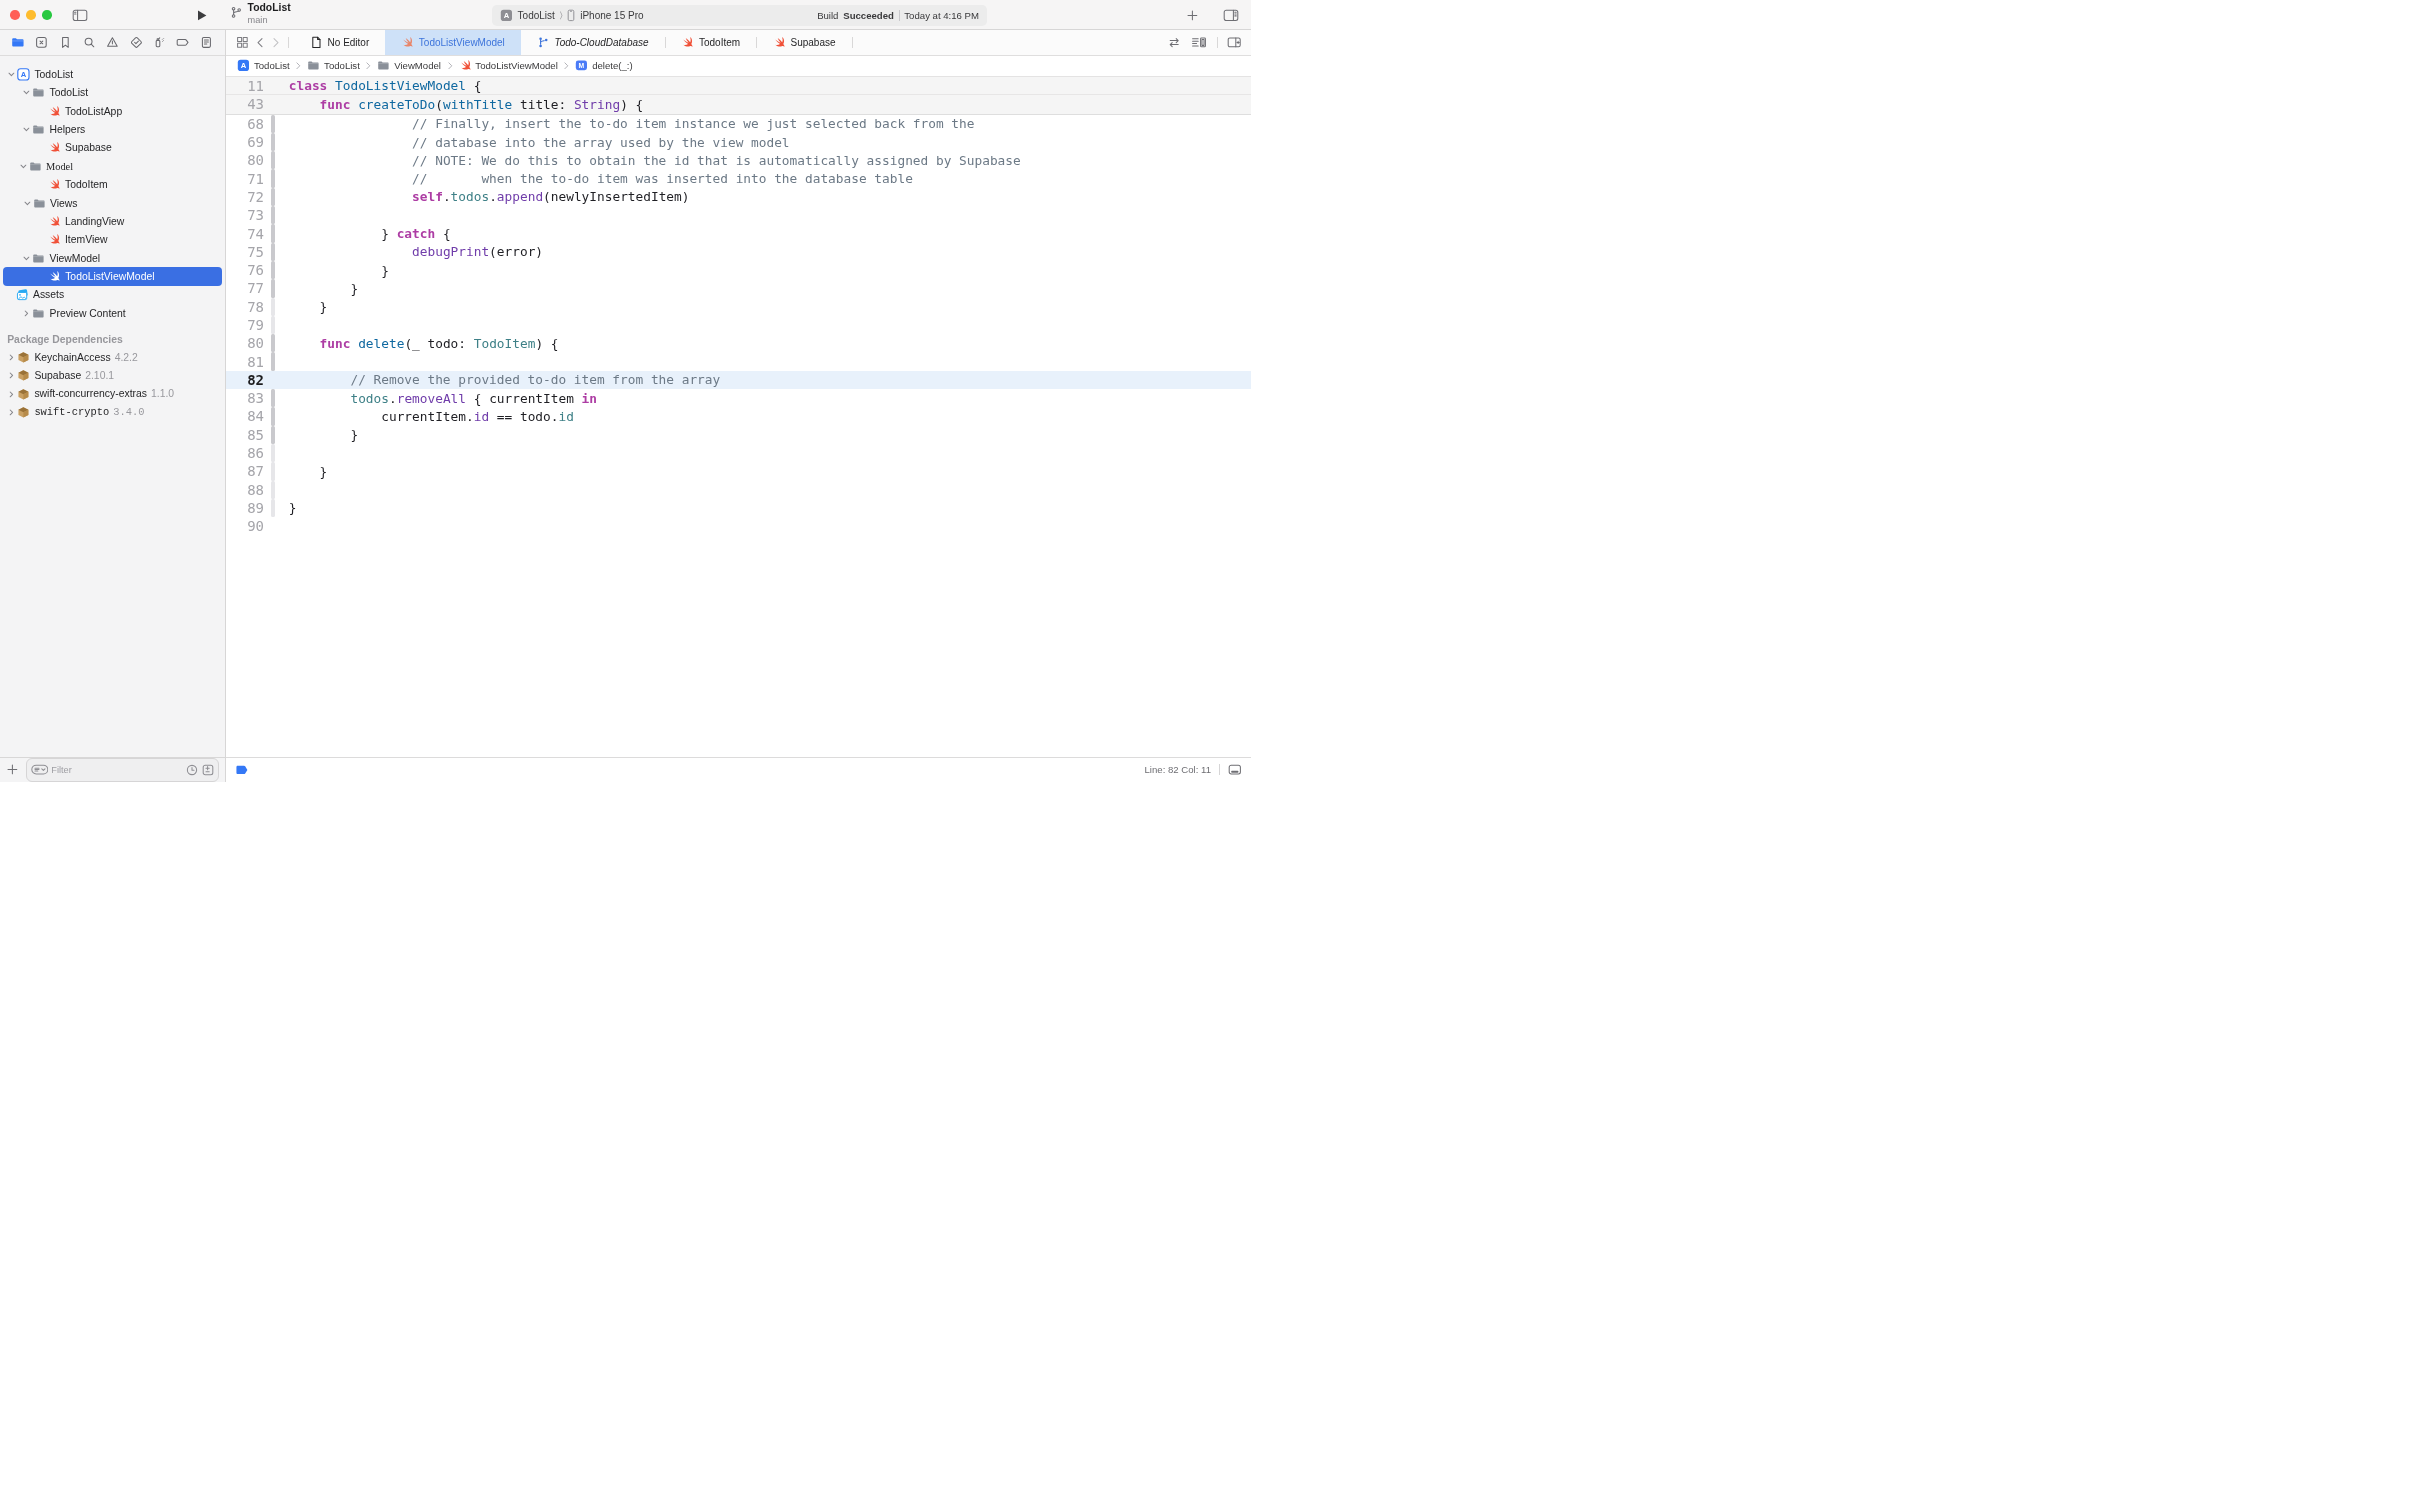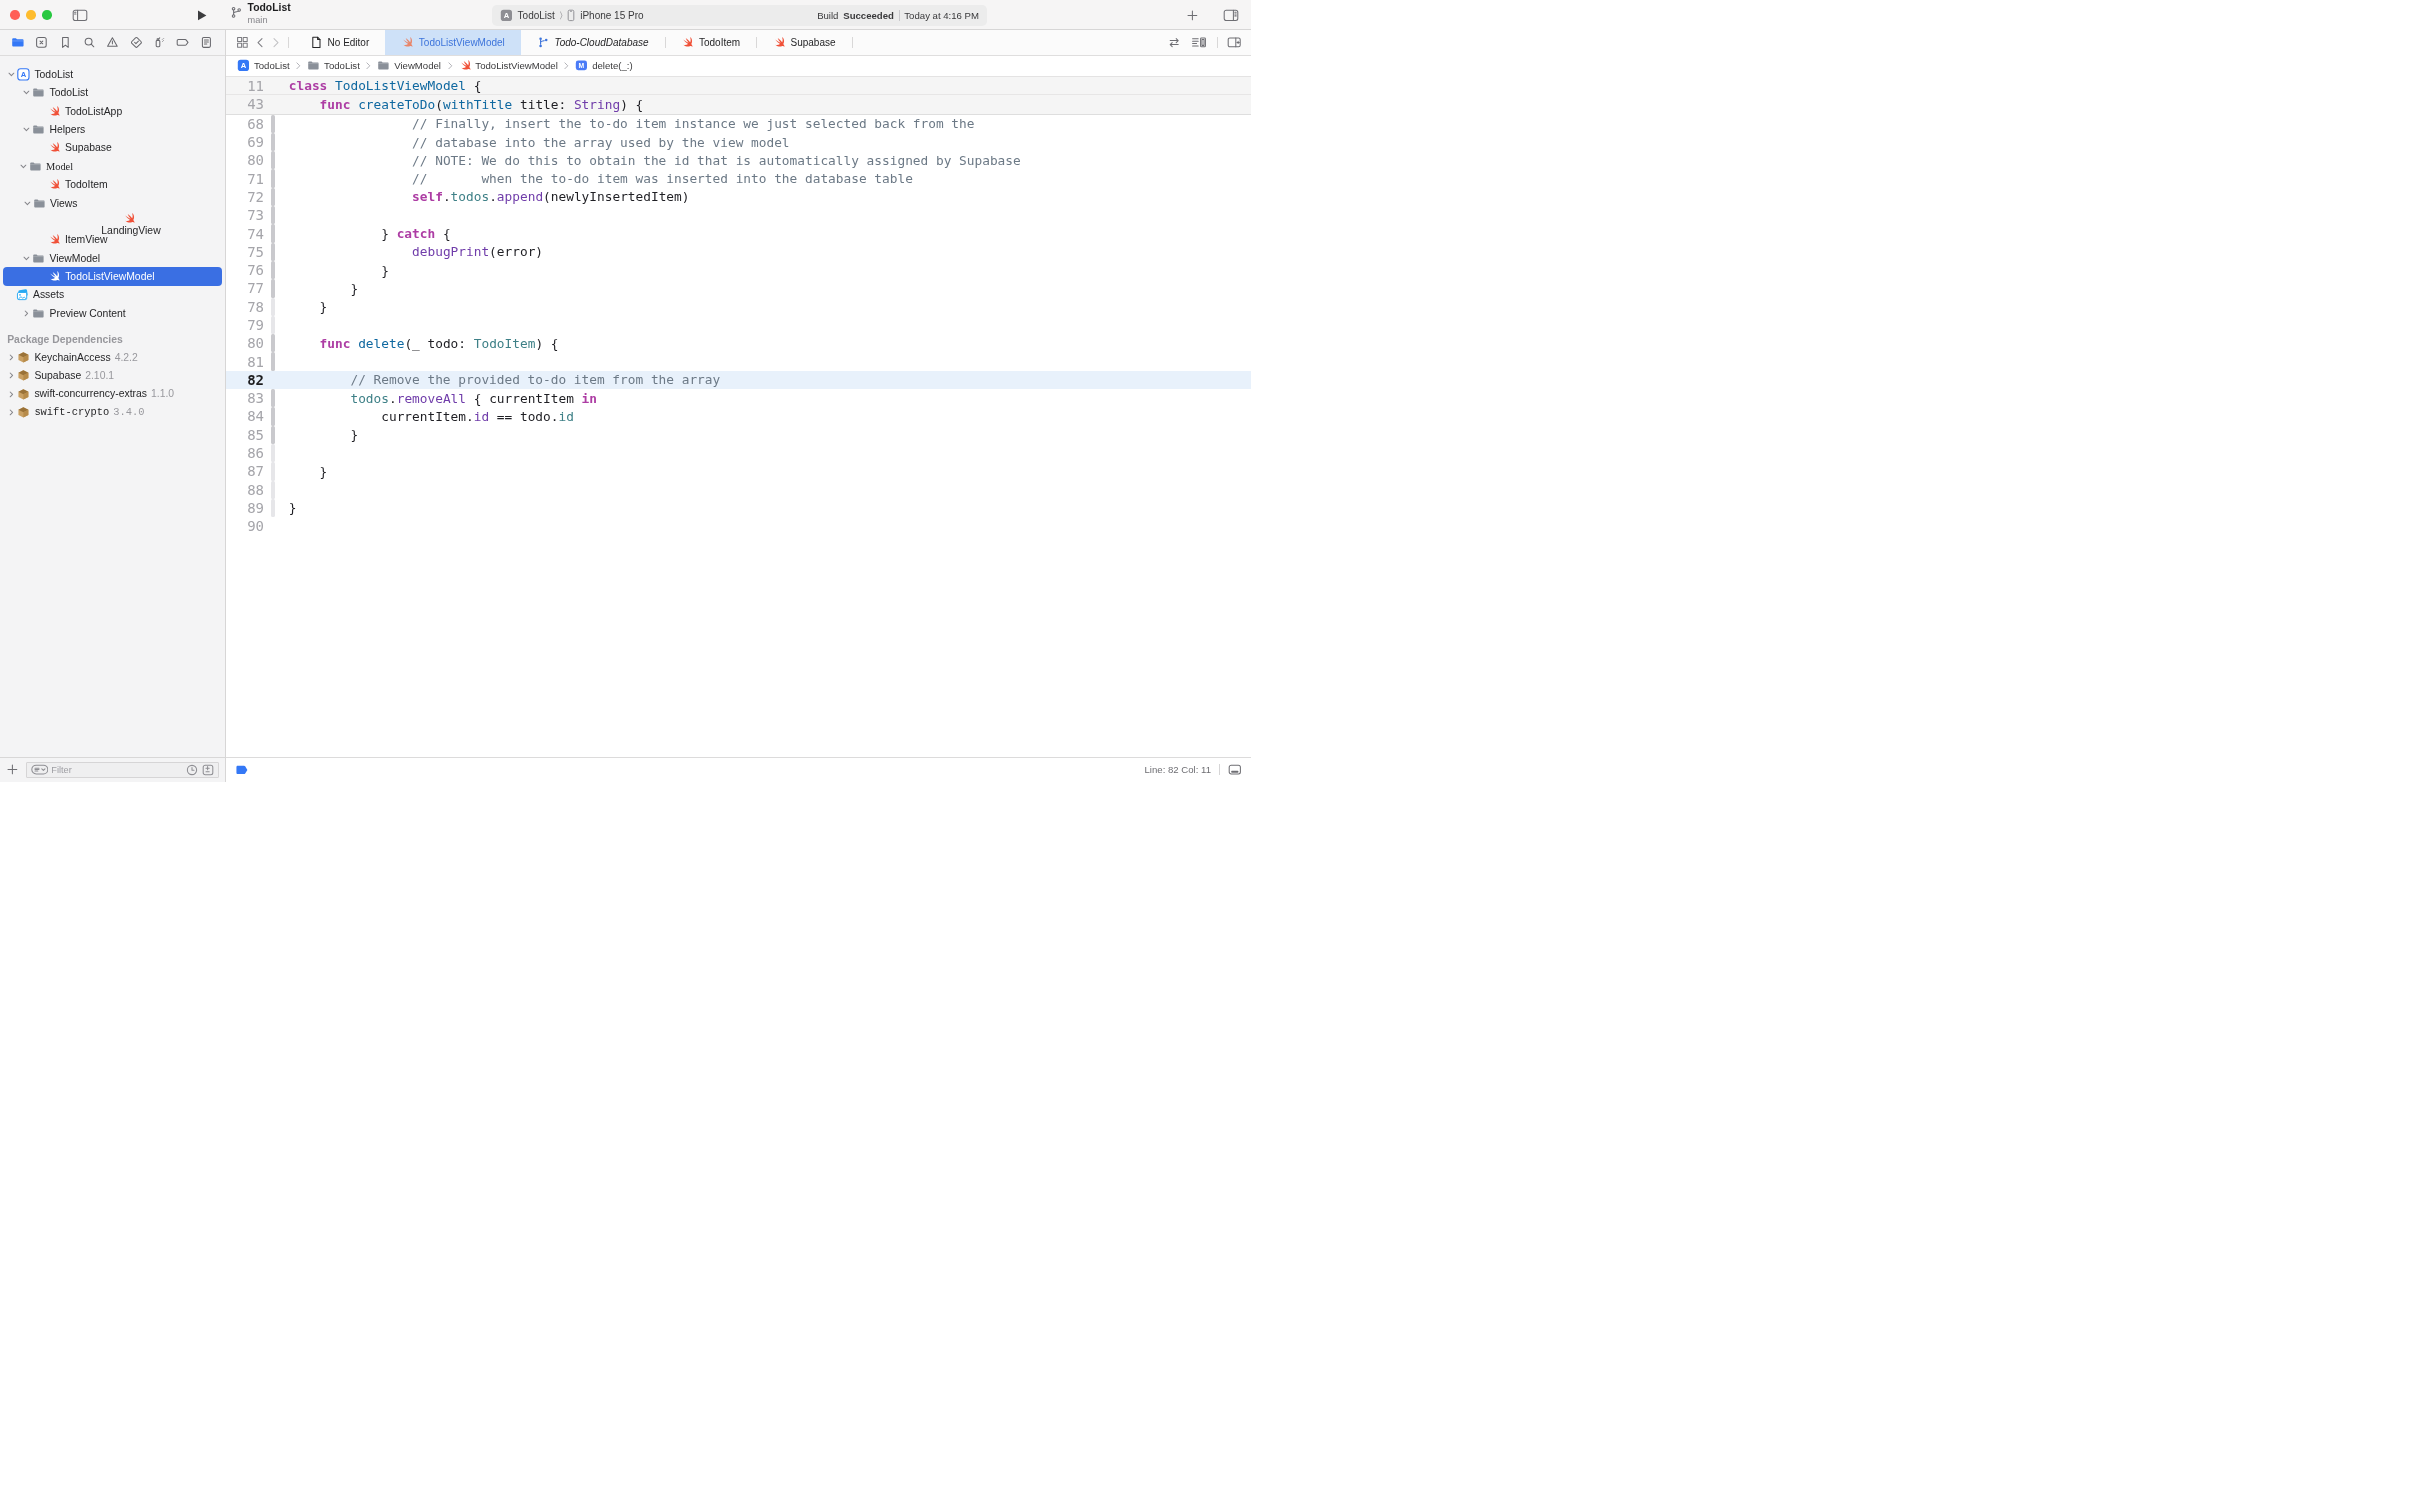--- a/index.html
+++ b/index.html
@@ -28,21 +28,21 @@
   .nav-icons { height:25.5px; border-bottom:0.8px solid #dddcdc; display:flex; align-items:center; padding:0 6.4px; gap:0; }
   .nav-icons .nicon { width:24px; height:19px; display:flex; align-items:center; justify-content:center; color:#68686d; }
   .tree-wrap { flex:1; overflow:hidden; padding-top:9.6px; }
   .tree-row { height:18.4px; display:flex; align-items:center; font-size:10.4px; color:#262628; }
   .tree-row .chev { width:10.4px; display:flex; justify-content:center; color:#86868b; flex:0 0 auto; }
   .tree-row .ticon { width:13.6px; height:12.8px; display:flex; align-items:center; justify-content:center; margin-right:4px; flex:0 0 auto; }
   .tree-row.sel { background:#3a6fe3; border-radius:4px; margin:0 3.2px; color:#fff; }
   .pkg-header { font-size:10.4px; font-weight:700; color:#97979c; padding-left:7.2px; margin:11.2px 0 3.2px 0; }
   .pkg-version { color:#98989d; margin-left:4px; }
   .sidebar-footer { height:25.5px; border-top:0.8px solid #d8d7d7; display:flex; align-items:center; padding:0 6.4px; gap:6.4px; flex:0 0 auto; }
-  .filter-field { flex:1; height:16px; background:#efeff0; border:0.8px solid #d6d5d6; border-radius:1px; display:flex; align-items:center; padding:0 4px; gap:3.2px; color:#8e8e93; }
+  .filter-field { flex:1; height:24px; background:#efeff0; border:0.8px solid #d6d5d6; border-radius:6px; display:flex; align-items:center; padding:0 4px; gap:3.2px; color:#8e8e93; }
   .filter-field input { flex:1; border:none; outline:none; background:transparent; font-size:9.2px; color:#3a3a3c; font-family:"Liberation Sans",sans-serif; min-width:0; }
   .filter-field input::placeholder { color:#9e9ea3; }
 
   
   .editor-col { flex:1; display:flex; flex-direction:column; min-width:0; background:#fff; }
   .tabbar { height:25.5px; border-bottom:0.8px solid #dfdede; display:flex; align-items:stretch; background:#fbfbfb; }
   .tab-controls { display:flex; align-items:center; padding:0 4.8px 0 9.6px; gap:8px; color:#7c7c81; }
   .tab { display:flex; align-items:center; gap:4.8px; padding:0 16px; font-size:10px; color:#262628; }
   .tab.active { background:#cee1f8; color:#3d74db; }
   .tab.italic .tab-label { font-style:italic; }
@@ -301,21 +301,21 @@
                 </svg>
               </span>
               <span class="ticon">
                 <svg width="12.8" height="12.8" viewBox="0 0 16 16" fill="none" xmlns="http://www.w3.org/2000/svg">
                   <path fill="#8a9099" d="M1.5 4.2c0-.7.5-1.2 1.2-1.2h3l1.3 1.4h6.3c.7 0 1.2.5 1.2 1.2v6.2c0 .7-.5 1.2-1.2 1.2H2.7c-.7 0-1.2-.5-1.2-1.2z"></path>
                   <path fill="#ffffff55" d="M1.5 5.6h13v.7h-13z"></path>
                 </svg>
               </span>
               <span>Views</span>
             </div>
-            <div class="tree-row" style="padding-left: 37px; flex-direction: column;">
+            <div class="tree-row" style="padding-left: 37px;">
               <span class="chev"></span>
               <span class="ticon">
                 <svg width="12.8" height="12.8" viewBox="0 0 16 16" fill="none" xmlns="http://www.w3.org/2000/svg">
                   <path fill="#f05138" d="M12.4 1.8c1.9 2.6 1.8 6 .5 8.3.9 1.2 1.5 2.5 1.7 3.3-1.3-.7-2.6-1-3.7-.6-2.2.8-5.5.3-8.1-2 1.9.7 4.2.4 6-.9C6.8 8.6 4.3 6.4 2.8 4.3c2.3 1.8 4.9 3.4 6.8 4.2C8 6.6 6.6 4.4 5.9 2.5c2 1.5 4.3 3.6 5.6 5.2.8-1.6.8-3.8-.1-5.9z"></path>
                 </svg>
               </span>
               <span>LandingView</span>
             </div>
             <div class="tree-row" style="padding-left: 37px;">
               <span class="chev"></span>

